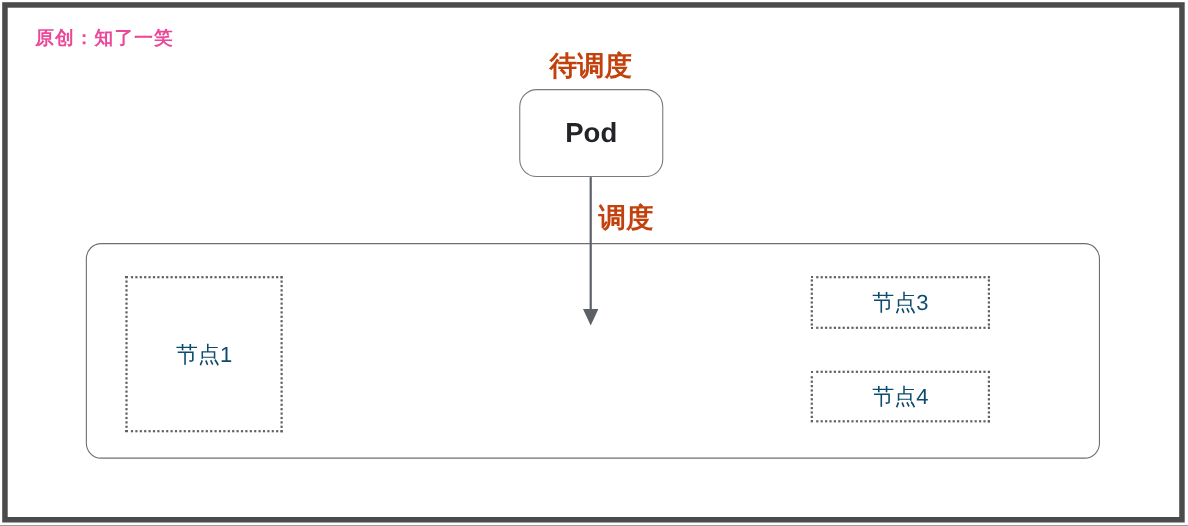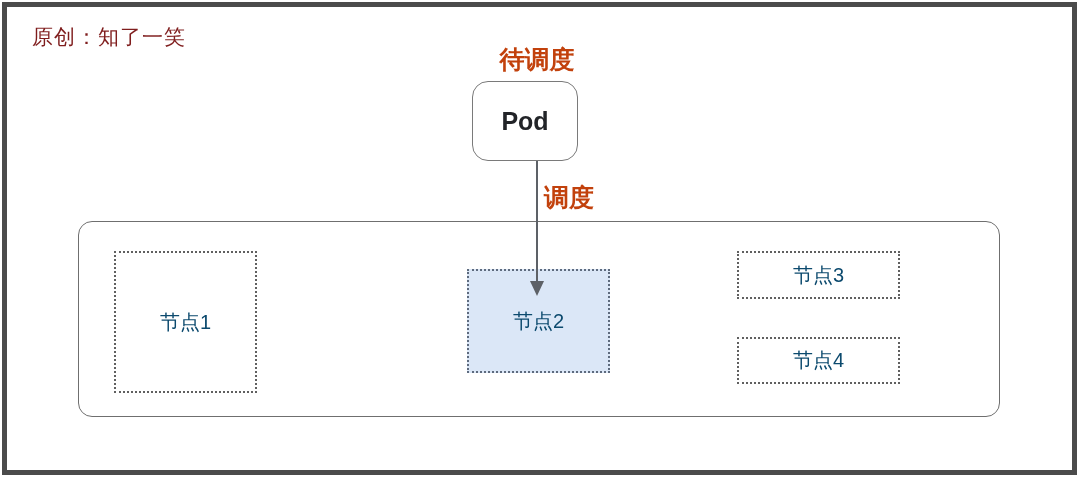--- a/index.html
+++ b/index.html
@@ -17,43 +17,43 @@
   .frame {
     position: absolute;
     left: 2px; top: 2px; right: 3px; bottom: 3px;
     border: 5px solid #4b4b4b;
     pointer-events: none;
     z-index: 10;
   }
   .attribution {
     position: absolute;
     left: 32px; top: 23px;
-    font-size: 21px;
-    font-weight: 400;
-    color: #7f1d1d;
+    font-size: 17px;
+    font-weight: 700;
+    color: #ec4899;
     letter-spacing: 1px;
   }
   .label-red {
     position: absolute;
     color: #c2410c;
     font-size: 25px;
     font-weight: 700;
     white-space: nowrap;
   }
   .pending-label {
     left: 537px; top: 43px;
     transform: translateX(-50%);
   }
   .schedule-label {
     left: 544px; top: 181px;
   }
   .pod-box {
     position: absolute;
     left: 472px; top: 81px;
-    width: 106px; height: 80px;
+    width: 131px; height: 80px;
     background: #ffffff;
     border: 1.5px solid #7a7a7a;
     border-radius: 16px;
     display: flex; align-items: center; justify-content: center;
   }
   .pod-label {
     font-size: 25px;
     font-weight: 700;
     color: #222428;
   }
@@ -113,20 +113,19 @@
 
   <div class="arrow-line"></div>
   <div class="arrow-head"></div>
 
   <div class="label-red schedule-label">调度</div>
 
   <div class="cluster-box"></div>
 
   <div class="node node-1">节点1</div>
 
-  <div class="node node-2">节点2</div>
 
   <div class="node node-3">节点3</div>
 
   <div class="node node-4">节点4</div>
 
   <div class="frame"></div>
 </div>
 
 </body></html>

